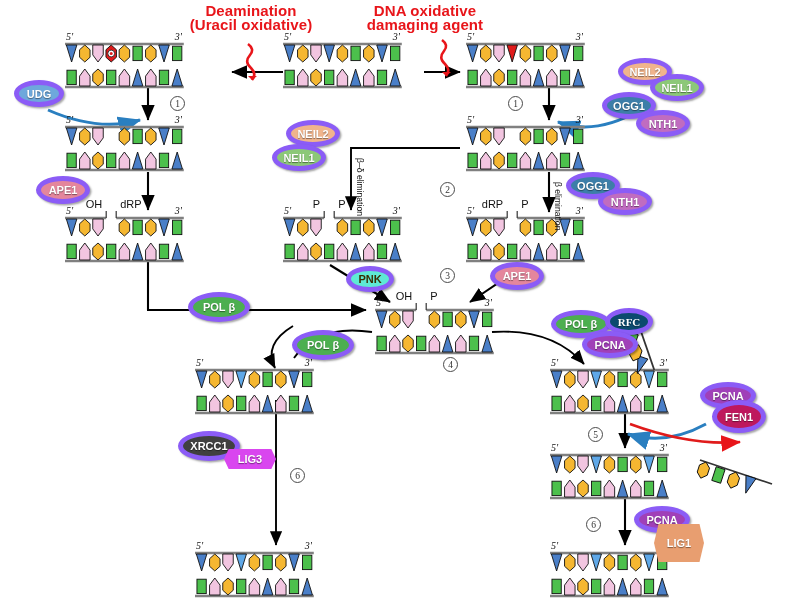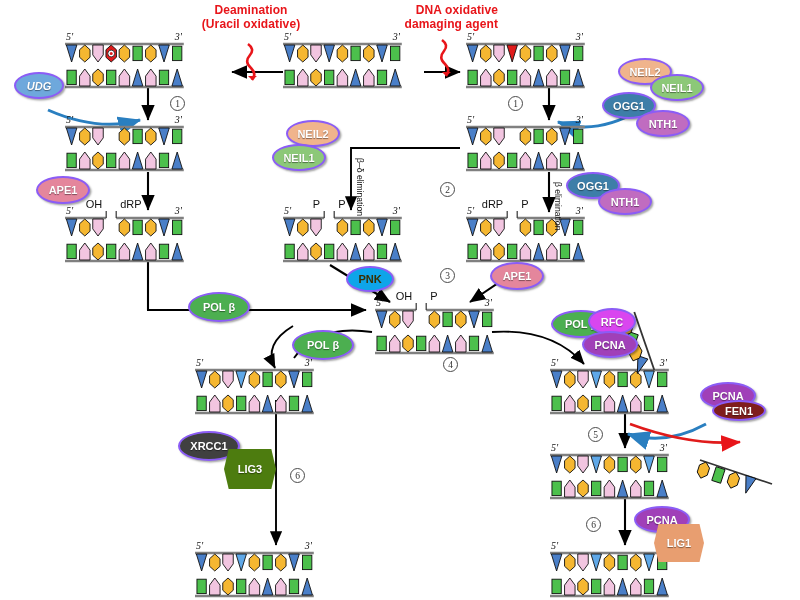--- a/index.html
+++ b/index.html
@@ -7,28 +7,28 @@
   body {
     width:800px; height:600px; position:relative;
     background:#ffffff;
     font-family:"Liberation Sans", sans-serif;
     overflow:hidden;
   }
   #stage { position:absolute; left:0; top:0; width:800px; height:600px; }
   svg#canvas { position:absolute; left:0; top:0; width:800px; height:600px; }
 
   .lbl-red {
-    position:absolute; color:#e8151a; font-size:12px; font-weight:bold;
+    position:absolute; color:#e8151a; font-size:15px; font-weight:bold;
     text-align:center; line-height:13.5px; letter-spacing:0.1px;
   }
   .enz {
     position:absolute; display:flex; align-items:center; justify-content:center;
     color:#ffffff; font-weight:bold; font-size:11px;
     text-shadow: 0 1px 1px rgba(0,0,0,.45);
-    border:2px solid #8b5cf6;
+    border:5px solid #8b5cf6;
     box-shadow: 1.5px 1.5px 2px rgba(0,0,0,.35);
     white-space:nowrap;
   }
   .ell { border-radius:50%; }
   .hexbox {
     clip-path: polygon(9% 0%, 91% 0%, 100% 50%, 91% 100%, 9% 100%, 0% 50%);
     border:none; box-shadow:none;
     filter: drop-shadow(1.5px 1.5px 1.5px rgba(0,0,0,.35));
   }
   .stepnum {
@@ -1012,63 +1012,63 @@
             <polygon points="745.75,477 756.25,477 751,494" fill="#4a7fc8" stroke="#111" stroke-width="0.9"></polygon>
           </g>
         </g>
       </g>
   </svg>
 
   <div class="lbl-red" style="left:186px; top:4px; width:130px;">
     <span>Deamination</span><br>
     <span>(Uracil oxidative)</span>
   </div>
-  <div class="lbl-red" style="left:368px; top:4px; width:130px;text-align:right;">
+  <div class="lbl-red" style="left:360px; top:4px; width:130px;">
     <span>DNA oxidative</span><br>
     <span>damaging agent</span>
   </div>
 
   <div class="vtxt" style="left:355px; top:158px;">β–δ elimination</div>
   <div class="vtxt" style="left:553px; top:182px;">β elimination</div>
 
   <div class="stepnum" style="left:170px; top:96px;">1</div>
   <div class="stepnum" style="left:508px; top:96px;">1</div>
   <div class="stepnum" style="left:440px; top:182px;">2</div>
   <div class="stepnum" style="left:440px; top:268px;">3</div>
   <div class="stepnum" style="left:443px; top:357px;">4</div>
   <div class="stepnum" style="left:588px; top:427px;">5</div>
   <div class="stepnum" style="left:290px; top:468px;">6</div>
   <div class="stepnum" style="left:586px; top:517px;">6</div>
 
-  <div class="enz ell" style="left:14px;  top:72px;  width:50px; height:27px; background:#6ea8dc;font-style:italic;">UDG</div>
+  <div class="enz ell" style="left:14px;  top:80px;  width:50px; height:27px; background:#6ea8dc;">UDG</div>
   <div class="enz ell" style="left:36px;  top:176px; width:54px; height:28px; background:#e4869c;">APE1</div>
 
   <div class="enz ell" style="left:286px; top:120px; width:54px; height:27px; background:#f0b48c;">NEIL2</div>
   <div class="enz ell" style="left:272px; top:144px; width:54px; height:27px; background:#8cc878;">NEIL1</div>
 
   <div class="enz ell" style="left:618px; top:58px;  width:54px; height:27px; background:#f0b48c;">NEIL2</div>
   <div class="enz ell" style="left:650px; top:74px;  width:54px; height:27px; background:#8cc878;">NEIL1</div>
   <div class="enz ell" style="left:602px; top:92px;  width:54px; height:27px; background:#3d7ea8;">OGG1</div>
   <div class="enz ell" style="left:636px; top:110px; width:54px; height:27px; background:#c06cc0;">NTH1</div>
 
   <div class="enz ell" style="left:566px; top:172px; width:54px; height:27px; background:#3d7ea8;">OGG1</div>
   <div class="enz ell" style="left:598px; top:188px; width:54px; height:27px; background:#c06cc0;">NTH1</div>
 
-  <div class="enz ell" style="left:346px; top:266px; width:48px; height:26px; background:#0ea5e9; color:#3a2e00; text-shadow:none;">PNK</div>
+  <div class="enz ell" style="left:346px; top:266px; width:48px; height:26px; background:#5eead4; color:#3a2e00; text-shadow:none;">PNK</div>
   <div class="enz ell" style="left:490px; top:262px; width:54px; height:28px; background:#e4869c;">APE1</div>
 
   <div class="enz ell" style="left:188px; top:292px; width:62px; height:30px; background:#4caf50;">POL β</div>
   <div class="enz ell" style="left:292px; top:330px; width:62px; height:30px; background:#4caf50;">POL β</div>
 
   <div class="enz ell" style="left:551px; top:310px; width:60px; height:28px; background:#4caf50;">POL β</div>
-  <div class="enz ell" style="left:588px; top:308px; width:48px; height:27px; background:#d946ef;">RFC</div>
+  <div class="enz ell" style="left:605px; top:308px; width:48px; height:27px; background:#0c4a6e;font-family:Liberation Serif, serif;">RFC</div>
   <div class="enz ell" style="left:582px; top:331px; width:56px; height:27px; background:#a040b8;">PCNA</div>
 
   <div class="enz ell" style="left:700px; top:382px; width:56px; height:27px; background:#a040b8;">PCNA</div>
-  <div class="enz ell" style="left:712px; top:400px; width:54px; height:21px; background:#7f1d1d;">FEN1</div>
+  <div class="enz ell" style="left:712px; top:400px; width:54px; height:33px; background:#be185d;">FEN1</div>
 
   <div class="enz ell" style="left:178px; top:431px; width:62px; height:30px; background:#404040;">XRCC1</div>
-  <div class="enz hexbox" style="left:224px; top:449px; width:52px; height:40px; background:#4d7c0f;">LIG3</div>
+  <div class="enz hexbox" style="left:224px; top:449px; width:52px; height:20px; background:#d946ef;">LIG3</div>
 
   <div class="enz ell" style="left:634px; top:506px; width:56px; height:27px; background:#a040b8;">PCNA</div>
   <div class="enz hexbox" style="left:654px; top:524px; width:50px; height:38px; background:#e89e70;">LIG1</div>
 
 </div>
 
 </body></html>

